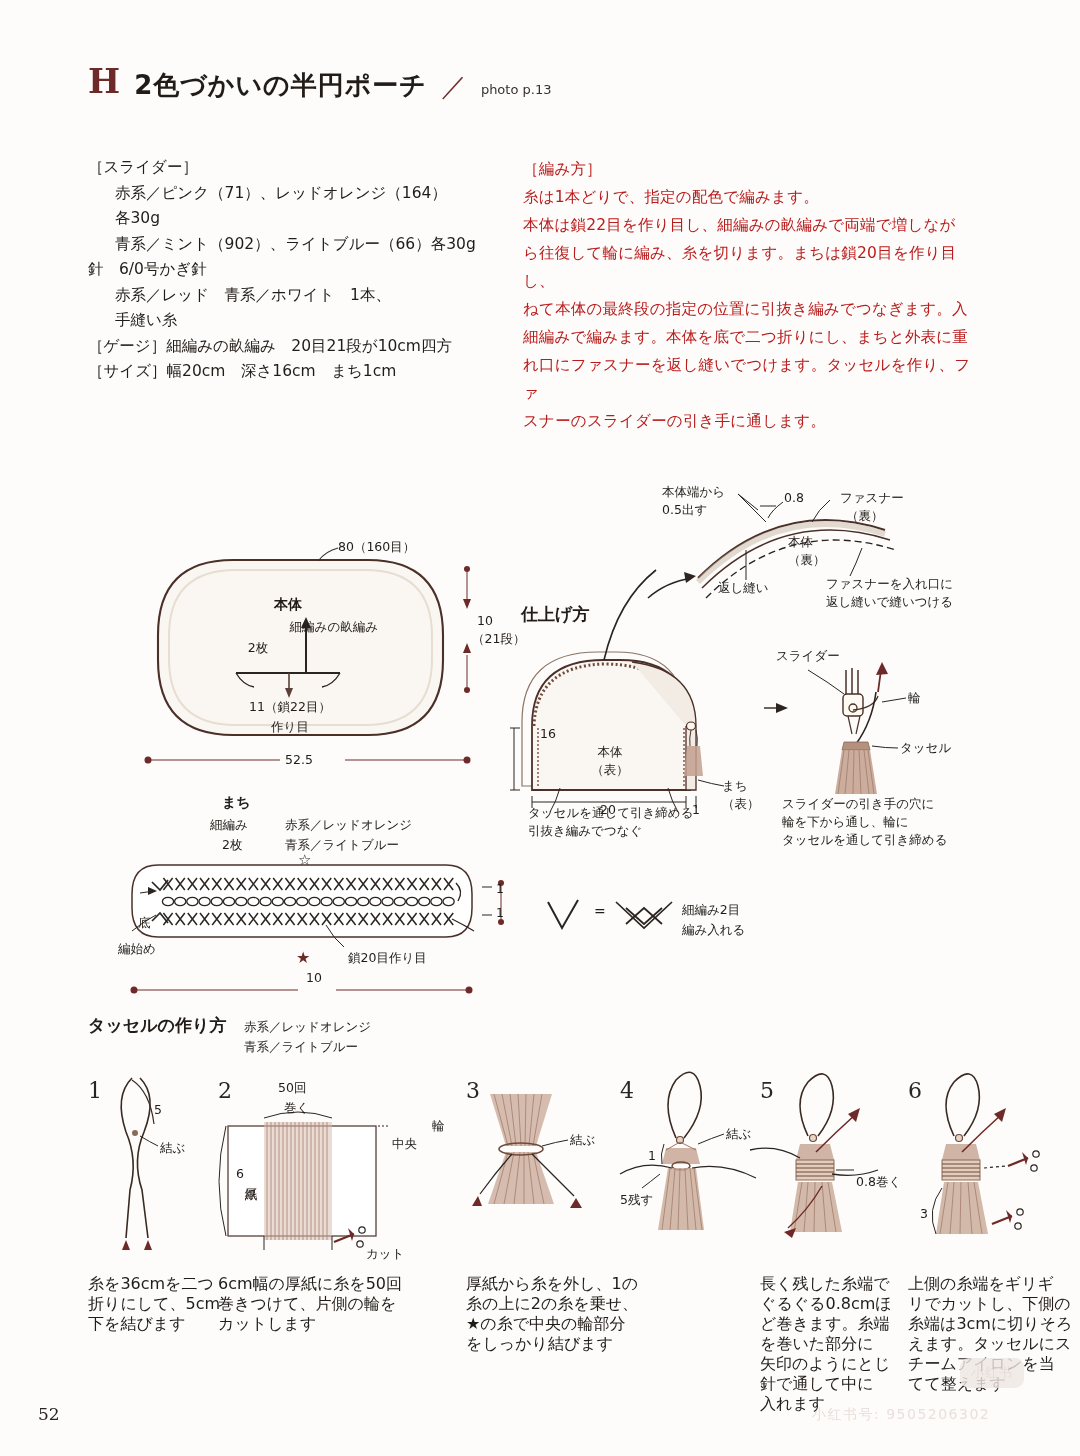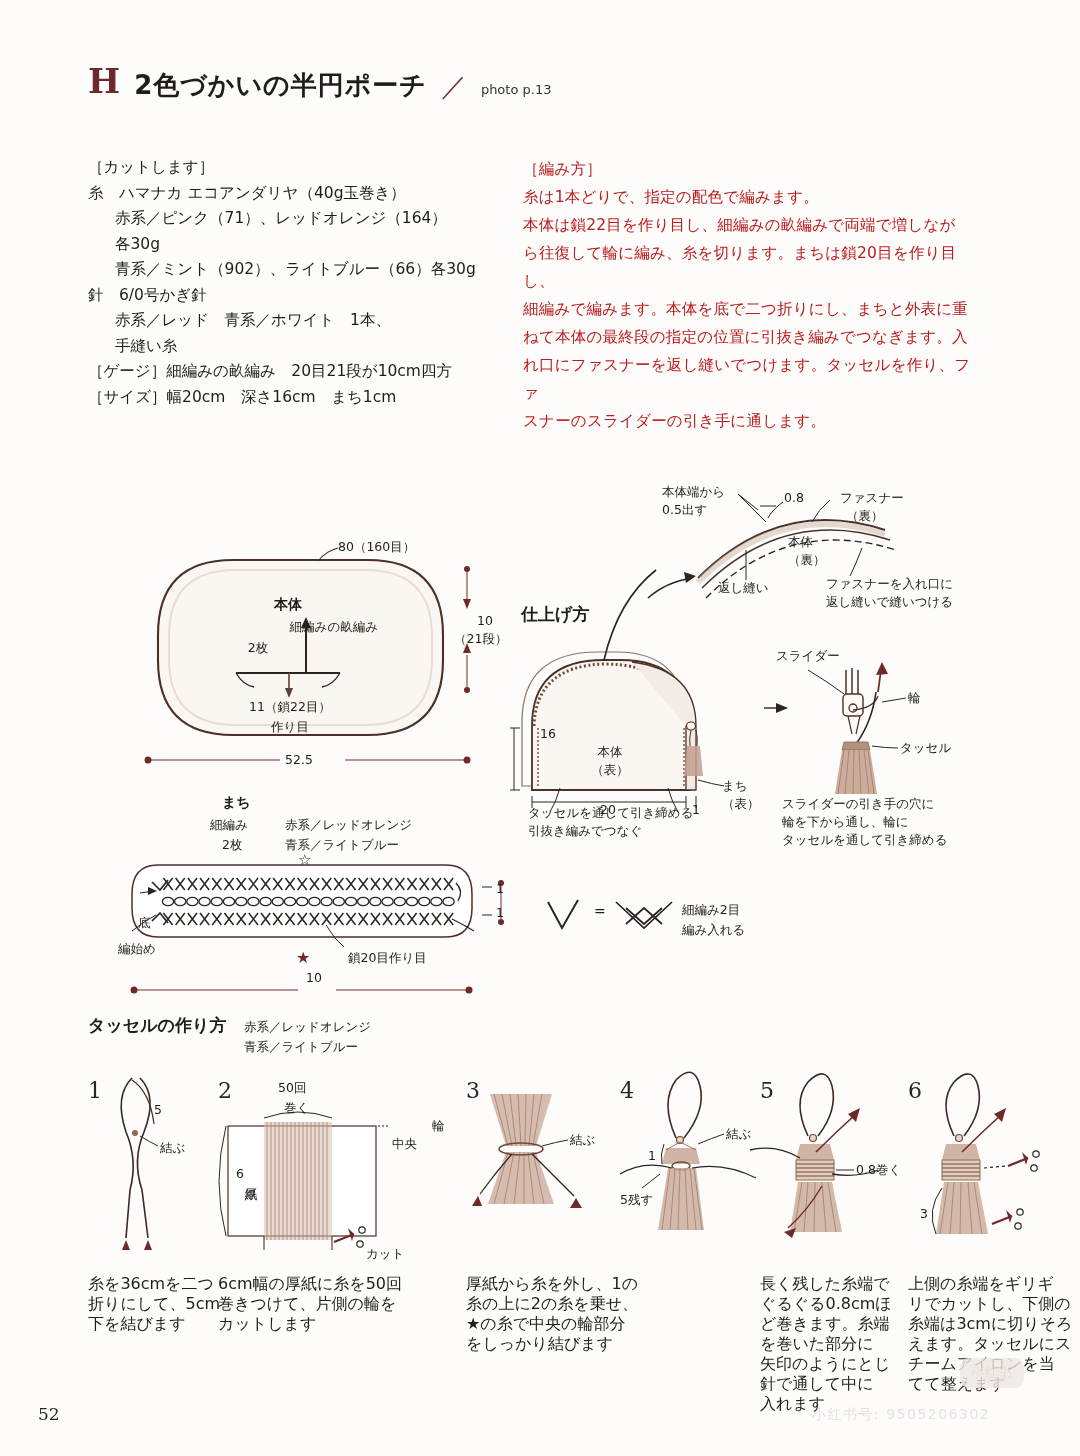--- a/index.html
+++ b/index.html
@@ -51,39 +51,38 @@
 <div class="page">
 
   <div class="hdr">
     <span class="letter">H</span>
     <span class="ttl">2色づかいの半円ポーチ</span>
     <span class="slash">／</span>
     <span class="photo">photo p.13</span>
   </div>
 
   <div class="col-l">
-    <div class="ln">［カットします］</div>
-    <div class="ln">糸　ハマナカ エコアンダリヤ（40g玉巻き）</div>
+    <div class="ln">［スライダー］</div>
     <div class="ln ind1">赤系／ピンク（71）、レッドオレンジ（164）</div>
     <div class="ln ind1">各30g</div>
     <div class="ln ind1">青系／ミント（902）、ライトブルー（66）各30g</div>
     <div class="ln">針　6/0号かぎ針</div>
     <div class="ln ind1">赤系／レッド　青系／ホワイト　1本、</div>
     <div class="ln ind1">手縫い糸</div>
     <div class="ln">［ゲージ］細編みの畝編み　20目21段が10cm四方</div>
     <div class="ln">［サイズ］幅20cm　深さ16cm　まち1cm</div>
   </div>
 
   <div class="col-r">
     <div class="rl">［編み方］</div>
     <div class="rl">糸は1本どりで、指定の配色で編みます。</div>
     <div class="rl">本体は鎖22目を作り目し、細編みの畝編みで両端で増しなが</div>
     <div class="rl">ら往復して輪に編み、糸を切ります。まちは鎖20目を作り目し、</div>
+    <div class="rl">ねて本体の最終段の指定の位置に引抜き編みでつなぎます。入</div>
     <div class="rl">細編みで編みます。本体を底で二つ折りにし、まちと外表に重</div>
-    <div class="rl">ねて本体の最終段の指定の位置に引抜き編みでつなぎます。入</div>
     <div class="rl">れ口にファスナーを返し縫いでつけます。タッセルを作り、ファ</div>
     <div class="rl">スナーのスライダーの引き手に通します。</div>
   </div>
 
   <div style="position:absolute;left:140px;top:535px;width:360px;height:240px;">
     <svg width="360" height="240" viewBox="0 0 360 240">
 
       <path d="M 75 25 L 210 25 Q 285 25 285 100 L 285 125 Q 285 200 210 200 L 75 200 Q 0 200 0 125 L 0 100 Q 0 25 75 25 Z" transform="translate(18,0)" fill="#faf7f2" stroke="#4a3028" stroke-width="2.1"></path>
 
       <path d="M 78 35 L 207 35 Q 274 35 274 101 L 274 124 Q 274 190 207 190 L 78 190 Q 11 190 11 124 L 11 101 Q 11 35 78 35 Z" transform="translate(18,0)" fill="none" stroke="#e6ddd3" stroke-width="2"></path>
@@ -112,21 +111,21 @@
       <line x1="205" y1="225" x2="324" y2="225" stroke="#6e2a28" stroke-width="1"></line>
       <circle cx="327" cy="225" r="3.5" fill="#6e2a28"></circle>
     </svg>
     <div class="dlabel" style="left:198px;top:4px;">80（160目）</div>
     <div class="dlabel b c" style="left:88px;top:62px;width:120px;">本体</div>
     <div class="dlabel c" style="left:58px;top:84px;width:180px;text-align:right;">細編みの畝編み</div>
     <div class="dlabel c" style="left:88px;top:105px;width:60px;">2枚</div>
     <div class="dlabel c" style="left:90px;top:164px;width:120px;">11（鎖22目）</div>
     <div class="dlabel c" style="left:105px;top:184px;width:90px;">作り目</div>
     <div class="dlabel" style="left:337px;top:78px;">10</div>
-    <div class="dlabel" style="left:314px;top:96px;">（21段）</div>
+    <div class="dlabel" style="left:332px;top:96px;">（21段）</div>
     <div class="dlabel" style="left:145px;top:217px;">52.5</div>
   </div>
 
   <div style="position:absolute;left:130px;top:795px;width:380px;height:175px;">
     <div class="dlabel b" style="left:92px;top:0px;">まち</div>
     <div class="dlabel" style="left:80px;top:22px;">細編み</div>
     <div class="dlabel" style="left:92px;top:42px;">2枚</div>
     <div class="dlabel" style="left:155px;top:22px;">赤系／レッドオレンジ</div>
     <div class="dlabel" style="left:155px;top:42px;">青系／ライトブルー</div>
 
@@ -563,21 +562,21 @@
       <path d="M 72 96 Q 96 100 118 92" fill="none" stroke="#2b2420" stroke-width="1.3"></path>
 
       <path d="M 56 74 Q 76 54 96 36" fill="none" stroke="#6e2a28" stroke-width="1.6"></path>
       <polygon points="100,30 88,36 96,44" fill="#6e2a28"></polygon>
 
       <path d="M 62 108 Q 48 132 28 150" fill="none" stroke="#6e2a28" stroke-width="1.4"></path>
       <polygon points="24,154 36,150 32,160" fill="#6e2a28"></polygon>
 
       <path d="M 76 92 L 94 92" stroke="#2b2420" stroke-width="1"></path>
     </svg>
-    <div class="dlabel" style="left:96px;top:84px;">0.8巻く</div>
+    <div class="dlabel" style="left:96px;top:96px;">0.8巻く</div>
     <div class="cap" style="left:0px;top:196px;">長く残した糸端で
 ぐるぐる0.8cmほ
 ど巻きます。糸端
 を巻いた部分に
 矢印のようにとじ
 針で通して中に
 入れます</div>
   </div>
 
   <div style="position:absolute;left:908px;top:1078px;width:160px;height:180px;">

